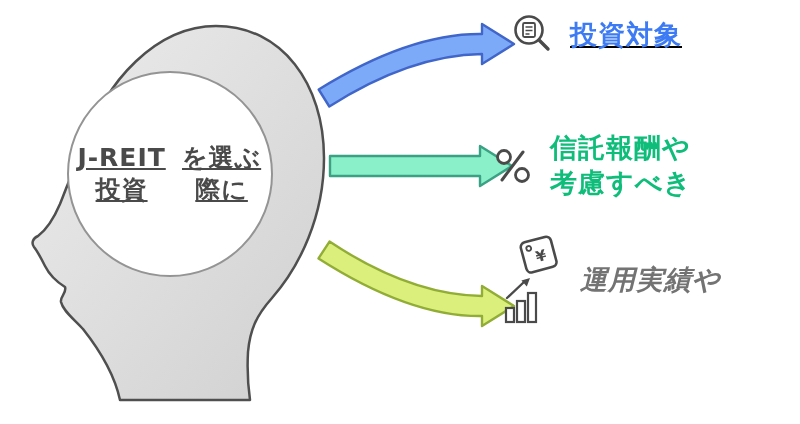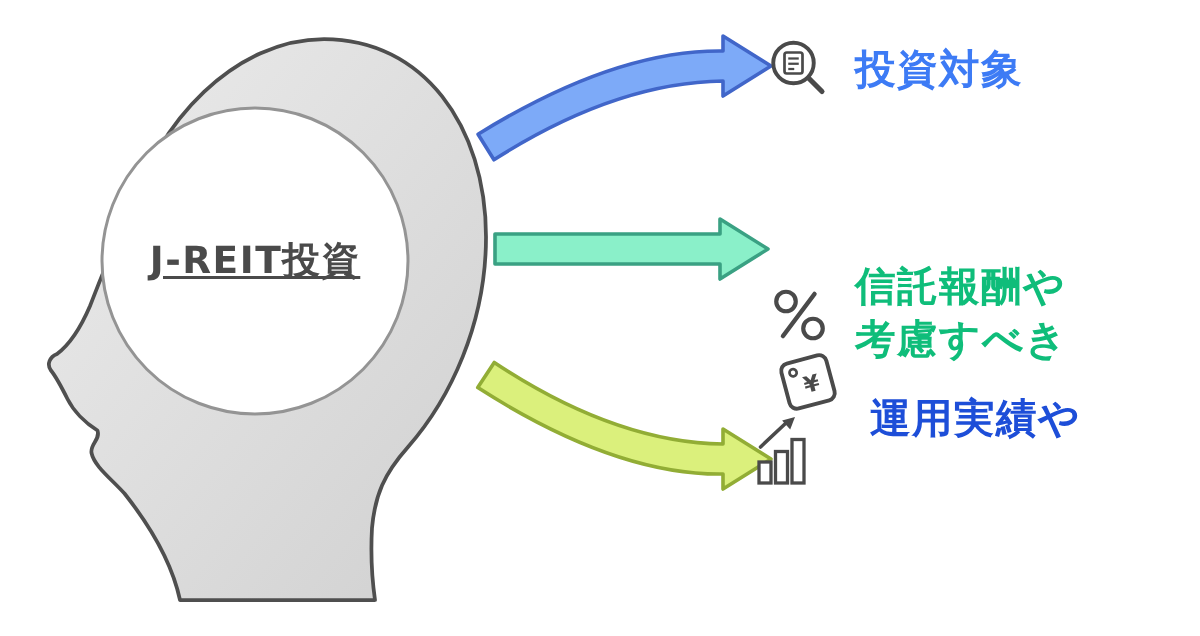--- a/index.html
+++ b/index.html
@@ -40,26 +40,26 @@
     gap: 14px;
   }
   .item .label {
     font-weight: bold;
     font-size: 27px;
     line-height: 1.28;
     letter-spacing: 1px;
     white-space: nowrap;
   }
   .item .label span { display: block; }
-  .item1 { left: 510px; top: 24px; }
-  .item2 { left: 510px; top: 132px; height: 68px; margin-top: 44px; }
+  .item1 { left: 510px; top: 12px; text-decoration: underline; }
+  .item2 { left: 490px; top: 132px; height: 68px; }
   .item3 { left: 502px; top: 234px; }
   .label-blue  { color: #3d7bf5; }
   .label-green { color: #0fbd7a; }
-  .label-lime  { color: #1d4ed8; }
+  .label-lime  { color: #737373; font-style: italic; }
 </style>
 </head>
 <body>
 
 <div class="canvas">
 
   <svg class="scene" width="800" height="424" viewBox="0 0 800 424">
     <defs>
       <linearGradient id="headGrad" x1="0" y1="0" x2="1" y2="1">
         <stop offset="0" stop-color="#ececec"></stop>
@@ -108,20 +108,21 @@
          L 482 286
          L 514 306
          L 482 326
          L 482 316
          Q 410 317 318.5 258.4
          Z" fill="#dbf07c" stroke="#92ad35" stroke-width="2.4" stroke-linejoin="round"></path>
   </svg>
 
   <div class="head-text">
     <span>J-REIT投資</span>
+    <span>を選ぶ際に</span>
   </div>
 
   <div class="item item1">
     <svg width="46" height="46" viewBox="0 0 46 46">
       <circle cx="19" cy="18" r="13.5" fill="#ffffff" stroke="#4a4a4a" stroke-width="2.6"></circle>
       <rect x="13" y="11" width="12" height="14" rx="1.5" fill="#ffffff" stroke="#4a4a4a" stroke-width="1.8"></rect>
       <line x1="15.5" y1="15" x2="22.5" y2="15" stroke="#4a4a4a" stroke-width="1.5"></line>
       <line x1="15.5" y1="18.5" x2="22.5" y2="18.5" stroke="#4a4a4a" stroke-width="1.5"></line>
       <line x1="15.5" y1="22" x2="19.5" y2="22" stroke="#4a4a4a" stroke-width="1.5"></line>
       <line x1="29" y1="28" x2="38" y2="37" stroke="#4a4a4a" stroke-width="3.4" stroke-linecap="round"></line>

